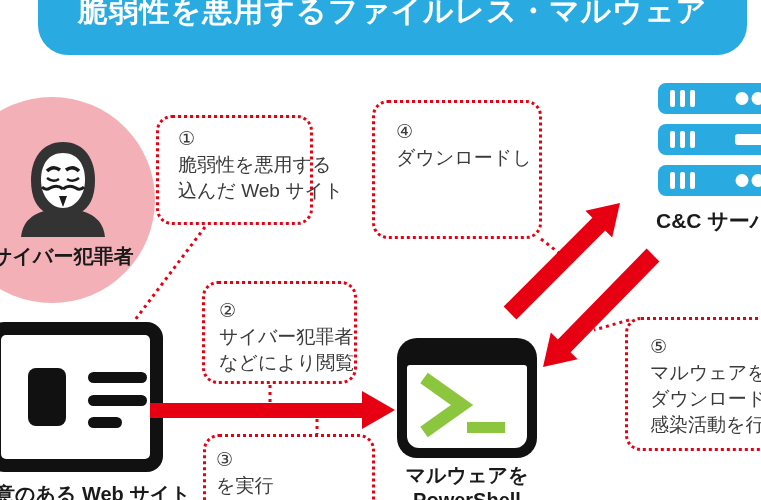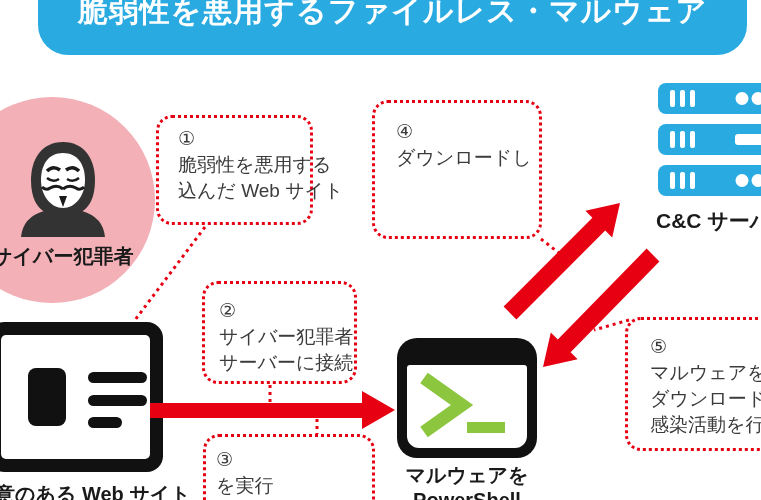--- a/index.html
+++ b/index.html
@@ -129,21 +129,21 @@
 
   <div class="abs callout" style="left:156px;top:115px;width:157px;height:110px;padding:8px 0 0 19px;">
     <div class="co-num">①</div>
     <div>脆弱性を悪用する</div>
     <div>込んだ Web サイト</div>
   </div>
 
   <div class="abs callout" style="left:202px;top:281px;width:155px;height:103px;padding:14px 0 0 14px;">
     <div class="co-num">②</div>
     <div>サイバー犯罪者</div>
-    <div>サーバーに接続</div>
+    <div>などにより閲覧</div>
   </div>
 
   <div class="abs callout" style="left:203px;top:434px;width:172px;height:95px;padding:10px 0 0 10px;">
     <div class="co-num">③</div>
     <div>を実行</div>
   </div>
 
   <div class="abs callout" style="left:372px;top:100px;width:170px;height:139px;padding:16px 0 0 21px;">
     <div class="co-num">④</div>
     <div>ダウンロードし</div>

